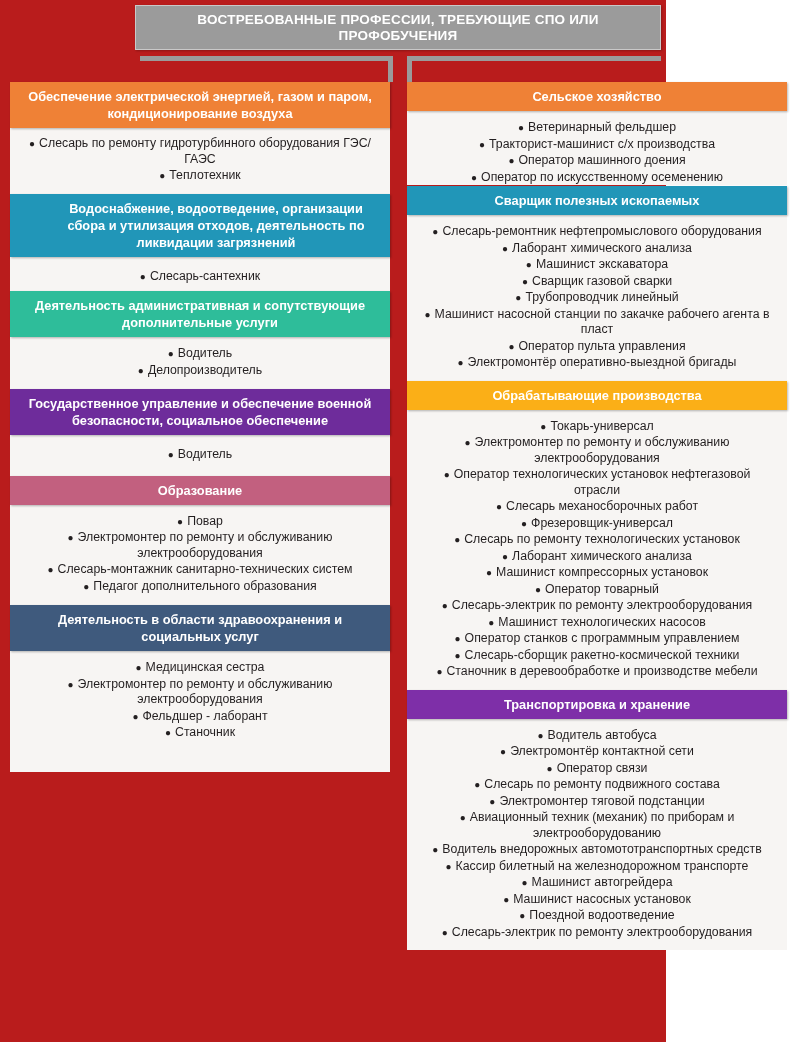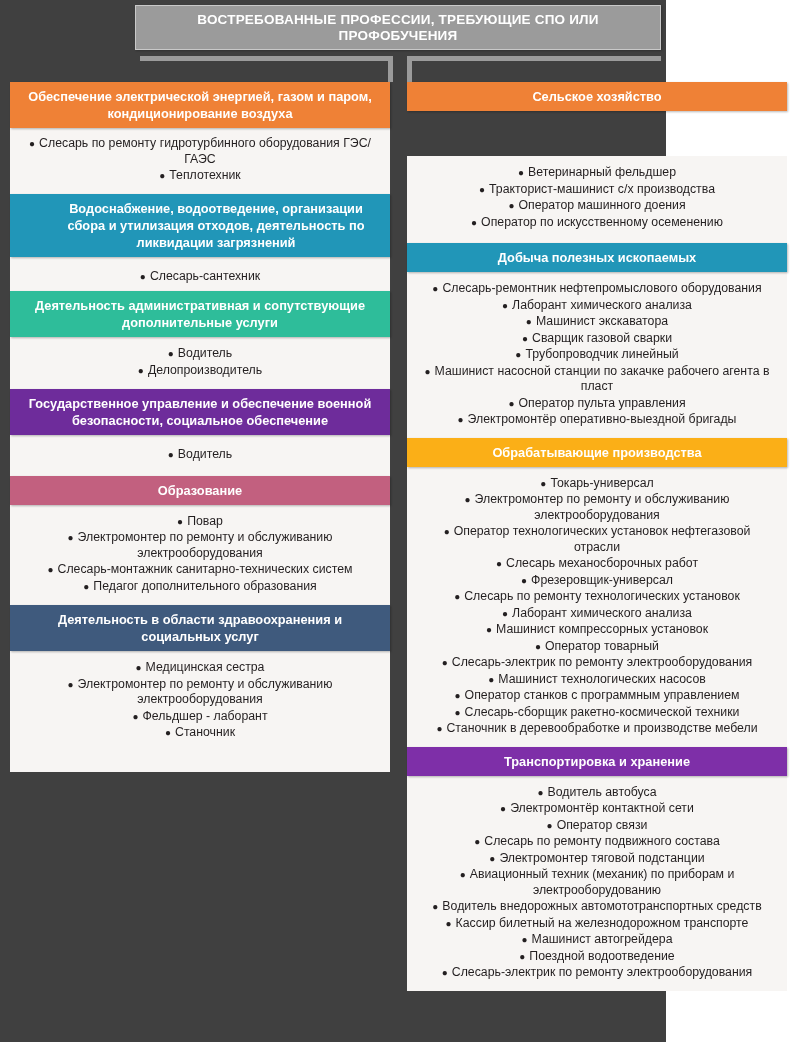--- a/index.html
+++ b/index.html
@@ -12,21 +12,21 @@
     height: 1042px;
     position: relative;
     font-family: "Liberation Sans", sans-serif;
     overflow: hidden;
   }
 
   #page {
     position: relative;
     width: 666px;
     height: 1042px;
-    background: #404040;
+    background: #b91c1c;
   }
 
   
   .title-bar {
     position: absolute;
     left: 135px;
     top: 5px;
     width: 526px;
     height: 45px;
     background: #9b9b9b;
@@ -182,32 +182,32 @@
         </ul>
       </div>
     </div>
 
   </div>
 
   <div class="col col-right">
 
     <div class="section">
       <div class="sec-header" style="background:#EF8136;">Сельское хозяйство</div>
-      <div class="sec-body" style="padding-top:9px;padding-bottom:12px;margin-top:45px;">
+      <div class="sec-body" style="padding-top:9px;padding-bottom:0;">
         <ul class="jobs">
           <li><span class="bullet">●</span><span>Ветеринарный фельдшер</span></li>
           <li><span class="bullet">●</span><span>Тракторист-машинист с/х производства</span></li>
           <li><span class="bullet">●</span><span>Оператор машинного доения</span></li>
           <li><span class="bullet">●</span><span>Оператор по искусственному осеменению</span></li>
         </ul>
       </div>
     </div>
 
     <div class="section">
-      <div class="sec-header" style="background:#2196B8;">Добыча полезных ископаемых</div>
+      <div class="sec-header" style="background:#2196B8;">Сварщик полезных ископаемых</div>
       <div class="sec-body" style="padding-top:9px;padding-bottom:9px;">
         <ul class="jobs">
           <li><span class="bullet">●</span><span>Слесарь-ремонтник нефтепромыслового оборудования</span></li>
           <li><span class="bullet">●</span><span>Лаборант химического анализа</span></li>
           <li><span class="bullet">●</span><span>Машинист  экскаватора</span></li>
           <li><span class="bullet">●</span><span>Сварщик газовой сварки</span></li>
           <li><span class="bullet">●</span><span>Трубопроводчик линейный</span></li>
           <li><span class="bullet">●</span><span>Машинист  насосной станции по закачке рабочего агента в пласт</span></li>
           <li><span class="bullet">●</span><span>Оператор пульта управления</span></li>
           <li><span class="bullet">●</span><span>Электромонтёр оперативно-выездной бригады</span></li>
@@ -243,20 +243,21 @@
         <ul class="jobs">
           <li><span class="bullet">●</span><span>Водитель автобуса</span></li>
           <li><span class="bullet">●</span><span>Электромонтёр контактной сети</span></li>
           <li><span class="bullet">●</span><span>Оператор связи</span></li>
           <li><span class="bullet">●</span><span>Слесарь по ремонту подвижного состава</span></li>
           <li><span class="bullet">●</span><span>Электромонтер тяговой подстанции</span></li>
           <li><span class="bullet">●</span><span>Авиационный техник (механик) по приборам и электрооборудованию</span></li>
           <li><span class="bullet">●</span><span>Водитель внедорожных автомототранспортных средств</span></li>
           <li><span class="bullet">●</span><span>Кассир билетный на железнодорожном транспорте</span></li>
           <li><span class="bullet">●</span><span>Машинист  автогрейдера</span></li>
+          <li><span class="bullet">●</span><span>Машинист  насосных установок</span></li>
           <li><span class="bullet">●</span><span>Поездной водоотведение</span></li>
           <li><span class="bullet">●</span><span>Слесарь-электрик по ремонту электрооборудования</span></li>
         </ul>
       </div>
     </div>
 
   </div>
 
 </div>
 

